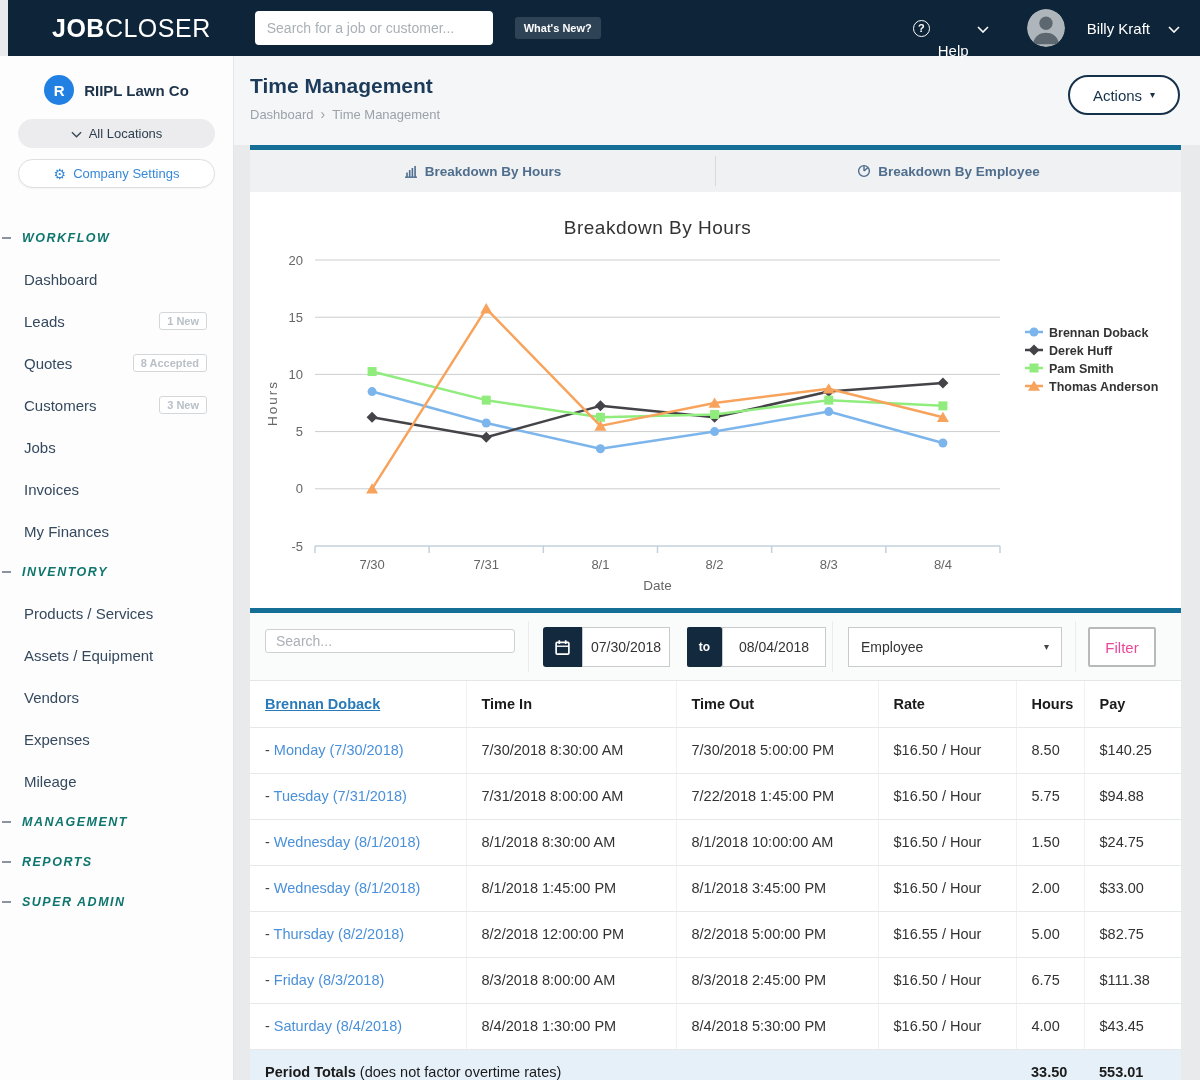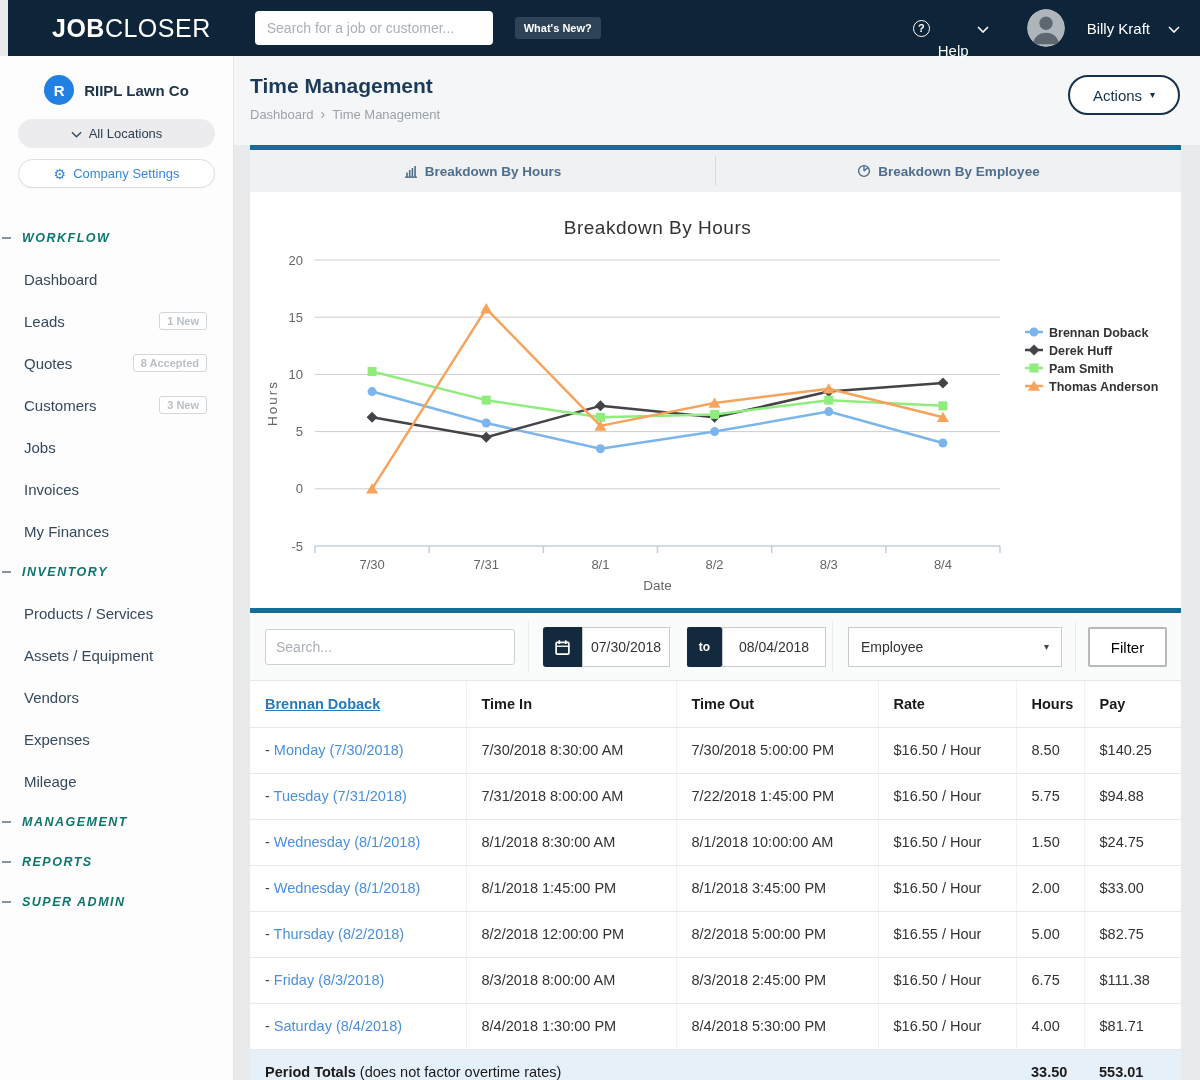--- a/index.html
+++ b/index.html
@@ -53,31 +53,31 @@
   .tabs { height:47px; background:#f0f1f2; border-top:5px solid #146e96; display:flex; }
   .tab { flex:1; display:flex; align-items:center; justify-content:center; gap:7px; font-size:13.5px; font-weight:600; color:#4f6e8e; cursor:pointer; }
   .tab-divider { width:1px; background:#d8d9da; margin:6px 0; }
   .tab-icon { display:inline-flex; }
 
   
   .chart-card { height:416px; background:#fff; }
 
   
   .filter-card { height:73px; background:#fafbfb; border-top:5px solid #146e96; border-bottom:1px solid #e5e6e7; position:relative; }
-  .f-search { position:absolute; left:15px; top:16px; width:250px; height:36px; border:1px solid #cfd0d1; border-radius:3px; font-size:14px; padding:0 10px; color:#333; outline:none; background:#fff; }
+  .f-search { position:absolute; left:15px; top:16px; width:250px; height:24px; border:1px solid #cfd0d1; border-radius:3px; font-size:14px; padding:0 10px; color:#333; outline:none; background:#fff; }
   .f-search::placeholder { color:#aab0b5; }
   .f-div { position:absolute; top:8px; bottom:8px; width:1px; background:#ececed; }
   .cal-box { position:absolute; left:293px; top:14px; width:39px; height:40px; background:#13293e; border-radius:3px 0 0 3px; display:flex; align-items:center; justify-content:center; cursor:pointer; }
   .date-input { position:absolute; top:14px; height:40px; border:1px solid #c9cacb; font-size:14px; color:#333; text-align:center; outline:none; background:#fff; }
   .date-from { left:332px; width:88px; }
   .to-box { position:absolute; left:437px; top:14px; width:35px; height:40px; background:#13293e; color:#fff; font-size:12px; font-weight:bold; display:flex; align-items:center; justify-content:center; border-radius:2px; }
   .date-to { left:472px; width:104px; }
   .group-select { position:absolute; left:598px; top:14px; width:214px; height:40px; border:1px solid #c9cacb; background:#fff; font-size:14px; color:#333; display:flex; align-items:center; padding:0 12px; cursor:pointer; }
   .group-select .caret { margin-left:auto; color:#444; }
-  .filter-btn { position:absolute; left:838px; top:14px; width:79px; height:40px; background:#fff; border:2px solid #b8b9ba; border-radius:2px; font-size:15px; color:#000000; cursor:pointer; font-family:inherit; }
+  .filter-btn { position:absolute; left:838px; top:14px; width:68px; height:40px; background:#fff; border:2px solid #b8b9ba; border-radius:2px; font-size:15px; color:#ec4899; cursor:pointer; font-family:inherit; }
 
   
   table { width:931px; border-collapse:collapse; table-layout:fixed; background:#fff; }
   col.c1{width:216px} col.c2{width:210px} col.c3{width:202px} col.c4{width:138px} col.c5{width:68px} col.c6{width:97px}
   th, td { height:46px; padding-left:15px; text-align:left; font-size:14.5px; border-bottom:1px solid #e7e8e9; border-right:1px solid #f0f1f1; vertical-align:middle; }
   th:last-child, td:last-child { border-right:none; }
   th { font-weight:bold; color:#1b1b1b; }
   th a.emp-link { color:#2a7ab9; text-decoration:underline; cursor:pointer; }
   td { color:#333; }
   td .dash { color:#444; }
@@ -451,21 +451,21 @@
             <td>$16.50 / Hour</td>
             <td>6.75</td>
             <td>$111.38</td>
           </tr>
           <tr>
             <td><span class="dash">- </span><a class="day-link">Saturday (8/4/2018)</a></td>
             <td>8/4/2018 1:30:00 PM</td>
             <td>8/4/2018 5:30:00 PM</td>
             <td>$16.50 / Hour</td>
             <td>4.00</td>
-            <td>$81.71</td>
+            <td>$43.45</td>
           </tr>
         </tbody>
       <tfoot>
         <tr class="totals">
           <td colspan="4"><span class="t-label">Period Totals</span><span class="t-note"> (does not factor overtime rates)</span></td>
           <td class="t-num">33.50</td>
           <td class="t-num">553.01</td>
         </tr>
       </tfoot>
     </table>

